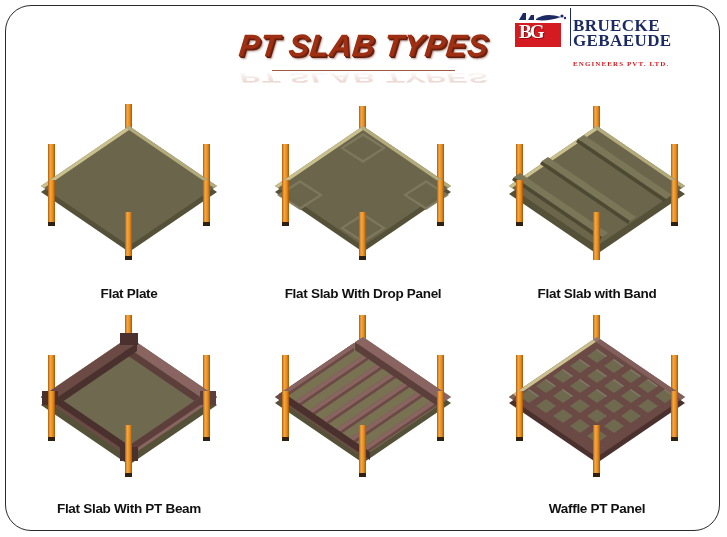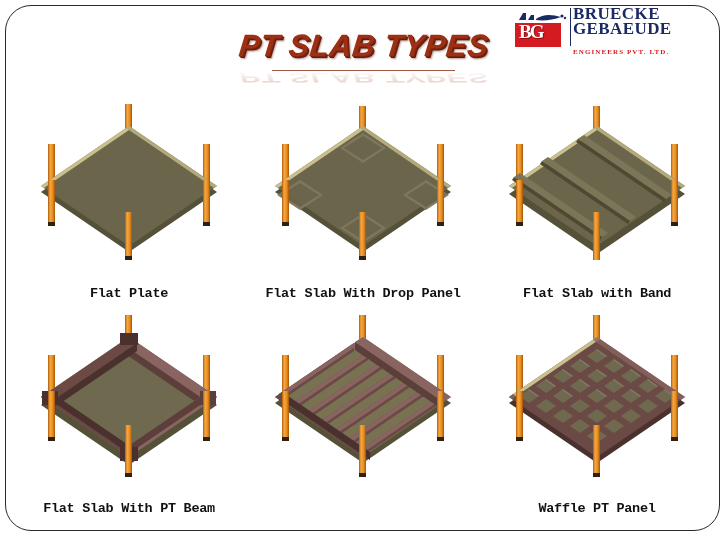--- a/index.html
+++ b/index.html
@@ -42,21 +42,21 @@
     letter-spacing:-2px;line-height:20px;
     text-shadow:1px 1px 0 #8d0f14;
   }
   .logo-text{position:absolute;left:58px;top:0px;width:142px;}
   .logo-l1,.logo-l2{
     color:#1b2a63;font-weight:bold;
     font-family:"Liberation Serif",serif;
     font-size:17px;line-height:15px;letter-spacing:0.4px;
     display:block;
   }
-  .logo-l1{margin-top:0;}
+  .logo-l1{margin-top:12px;}
   .logo-l3{
     display:block;color:#d51b22;font-weight:bold;
     font-size:7px;letter-spacing:1.1px;line-height:9px;margin-top:12px;
     font-family:"Liberation Serif",serif;
   }
   .logo-rule{
     position:absolute;left:55px;top:2px;width:1px;height:38px;background:#1b2a63;
   }
 
   .title-wrap{
@@ -108,21 +108,21 @@
   .c5{left:468px;top:215px;}
 
   .fig{
     position:absolute;left:0;top:0;width:234px;height:178px;
   }
   .fig svg{display:block;width:234px;height:178px;}
 
   .caption{
     position:absolute;left:0;bottom:6px;width:234px;
     text-align:center;
-    font-family:Liberation Mono, monospace;
+    font-family:Liberation Sans, sans-serif;
     font-weight:bold;font-size:13.5px;
     color:#111111;
     letter-spacing:-0.3px;
     white-space:nowrap;
   }
 </style>
 </head>
 <body>
 
 <div class="slide">

